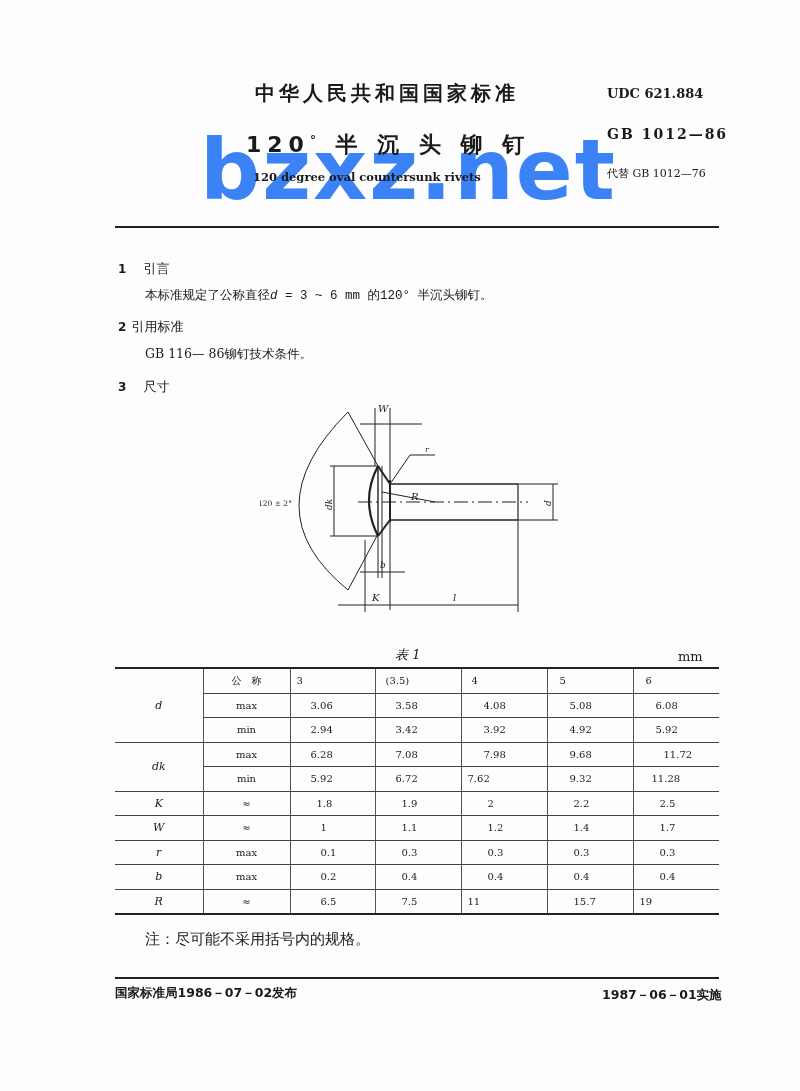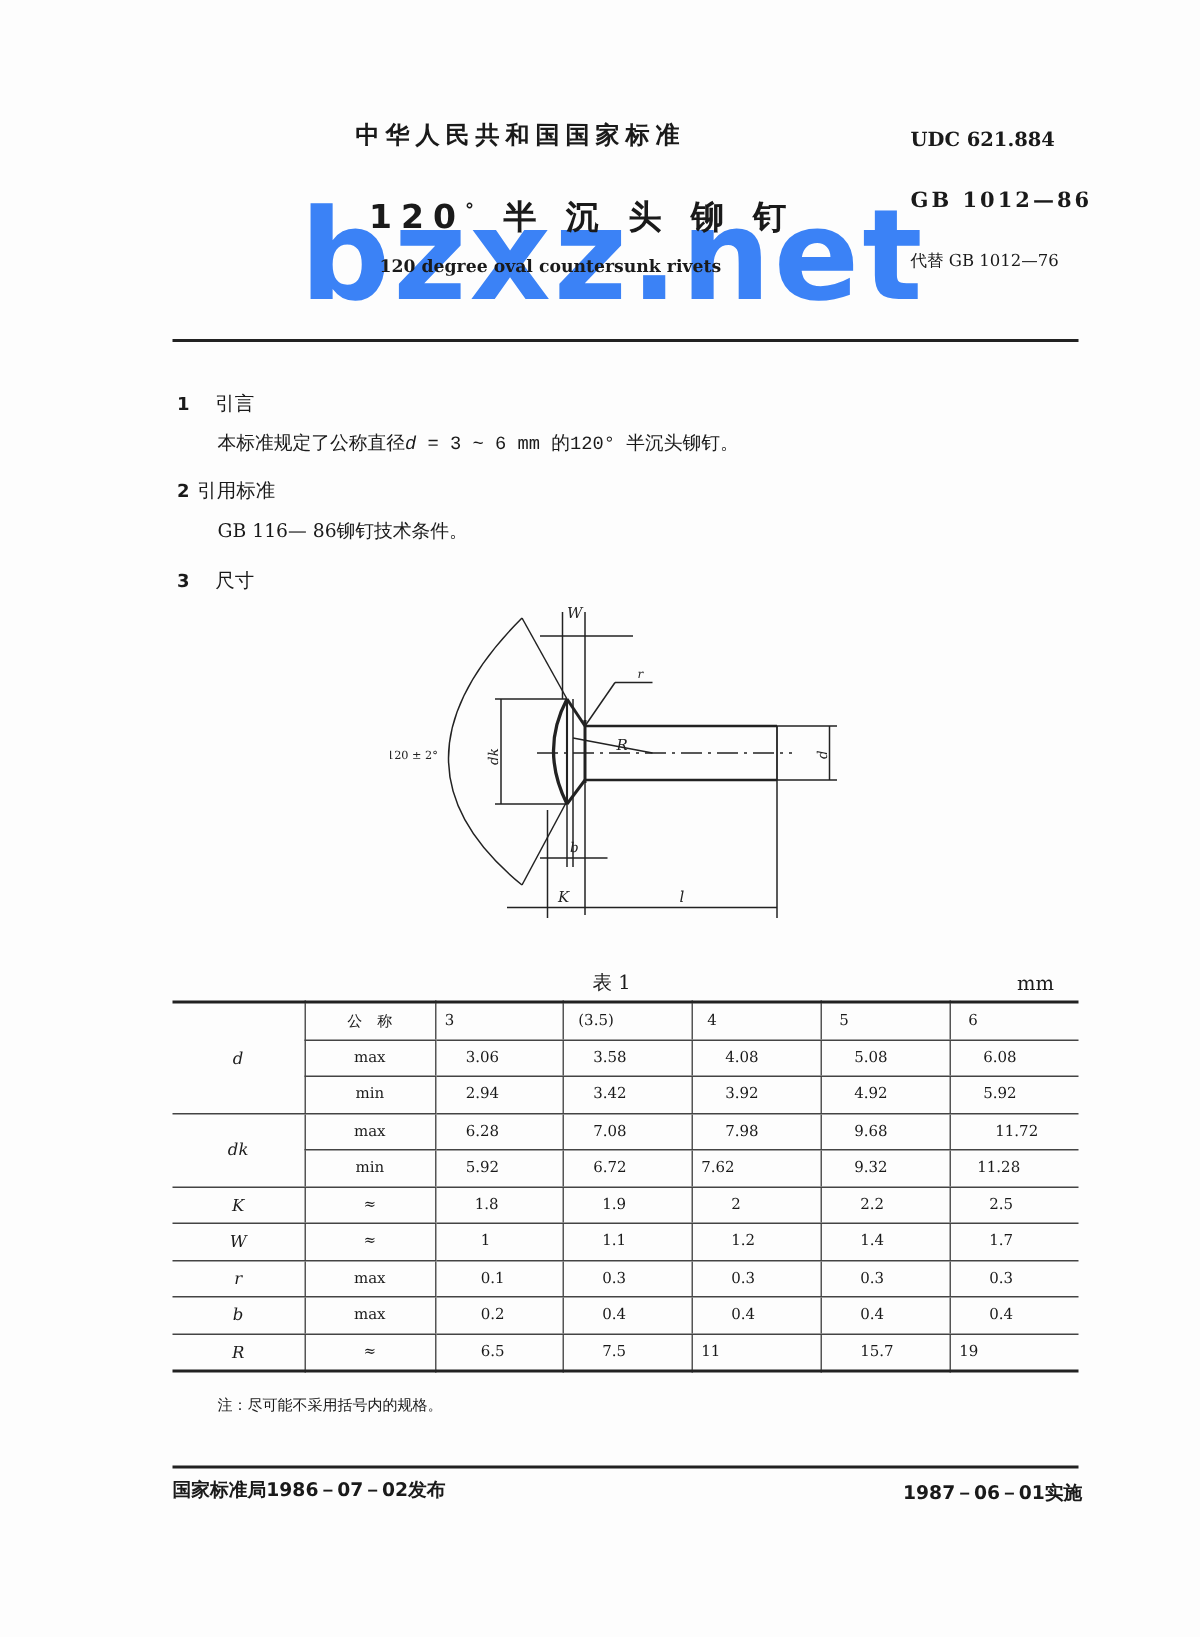--- a/index.html
+++ b/index.html
@@ -6,46 +6,46 @@
   body {
     width:800px; height:1091px; position:relative; overflow:hidden;
     background:#fdfdfd; color:#1a1a1a;
     font-family:"DejaVu Serif","Liberation Serif",serif;
   }
   .abs { position:absolute; }
   .watermark {
     left:200px; top:128px; font-family:"DejaVu Sans","Liberation Sans",sans-serif;
     font-weight:bold; font-size:84px; letter-spacing:2px; color:#3b82f6; line-height:1;
   }
-  .std-line { left:237px; top:80px; font-family:"DejaVu Sans",sans-serif; font-weight:bold; font-size:16px; letter-spacing:4px; }
+  .std-line { left:255px; top:80px; font-family:"DejaVu Sans",sans-serif; font-weight:bold; font-size:20px; letter-spacing:4px; }
   .udc { left:607px; top:86px; font-weight:bold; font-size:13px; }
   .gbno { left:607px; top:126px; font-weight:bold; font-size:14px; letter-spacing:2px; }
   .replace { left:607px; top:166px; font-size:11px; }
   .title-cn { left:246px; top:130px; font-family:"DejaVu Sans",sans-serif; font-weight:bold; font-size:22px; letter-spacing:6px; }
   .title-cn sup { font-size:12px; }
   .title-en { left:253px; top:170px; font-weight:bold; font-size:11.5px; }
   .rule { background:#222; height:2px; }
   .sec-num { font-family:"DejaVu Sans",sans-serif; font-weight:bold; font-size:12px; }
   .sec-title { font-family:"DejaVu Sans",sans-serif; font-size:13px; }
   .body-text { font-size:12.5px; }
   .body-text i { font-style:italic; }
-  .table-caption { left:395px; top:646px; font-size:13px; }
+  .table-caption { left:395px; top:646px; font-size:13px;font-style:italic; }
   .unit { left:678px; top:649px; font-size:13px; }
   table.spec {
     position:absolute; left:115px; top:667px; width:604px;
     border-collapse:collapse; font-family:"DejaVu Serif",serif; font-size:10px;
     border-top:2px solid #222; border-bottom:2px solid #222;
   }
   table.spec td {
     border-top:1px solid #444; border-bottom:1px solid #444;
     border-left:1px solid #555; height:23.5px; padding:0 0 0 6px; text-align:left;
   }
   table.spec td.lbl { text-align:center; border-left:none; font-style:italic; font-size:11px; padding:0; }
   table.spec td.sub { text-align:center; padding:0; }
-  .note { left:145px; top:930px; font-size:10px; }
+  .note { left:145px; top:930px; font-size:15px; }
   .footer-l { left:115px; top:985px; font-family:"DejaVu Sans",sans-serif; font-weight:bold; font-size:12.5px; }
   .footer-r { left:602px; top:987px; font-family:"DejaVu Sans",sans-serif; font-weight:bold; font-size:12.5px; }
   svg text { font-family:"DejaVu Serif",serif; }
 </style>
 </head>
 <body>
 
 <div class="abs watermark">bzxz.net</div>
 
 <div class="abs std-line">中华人民共和国国家标准</div>

